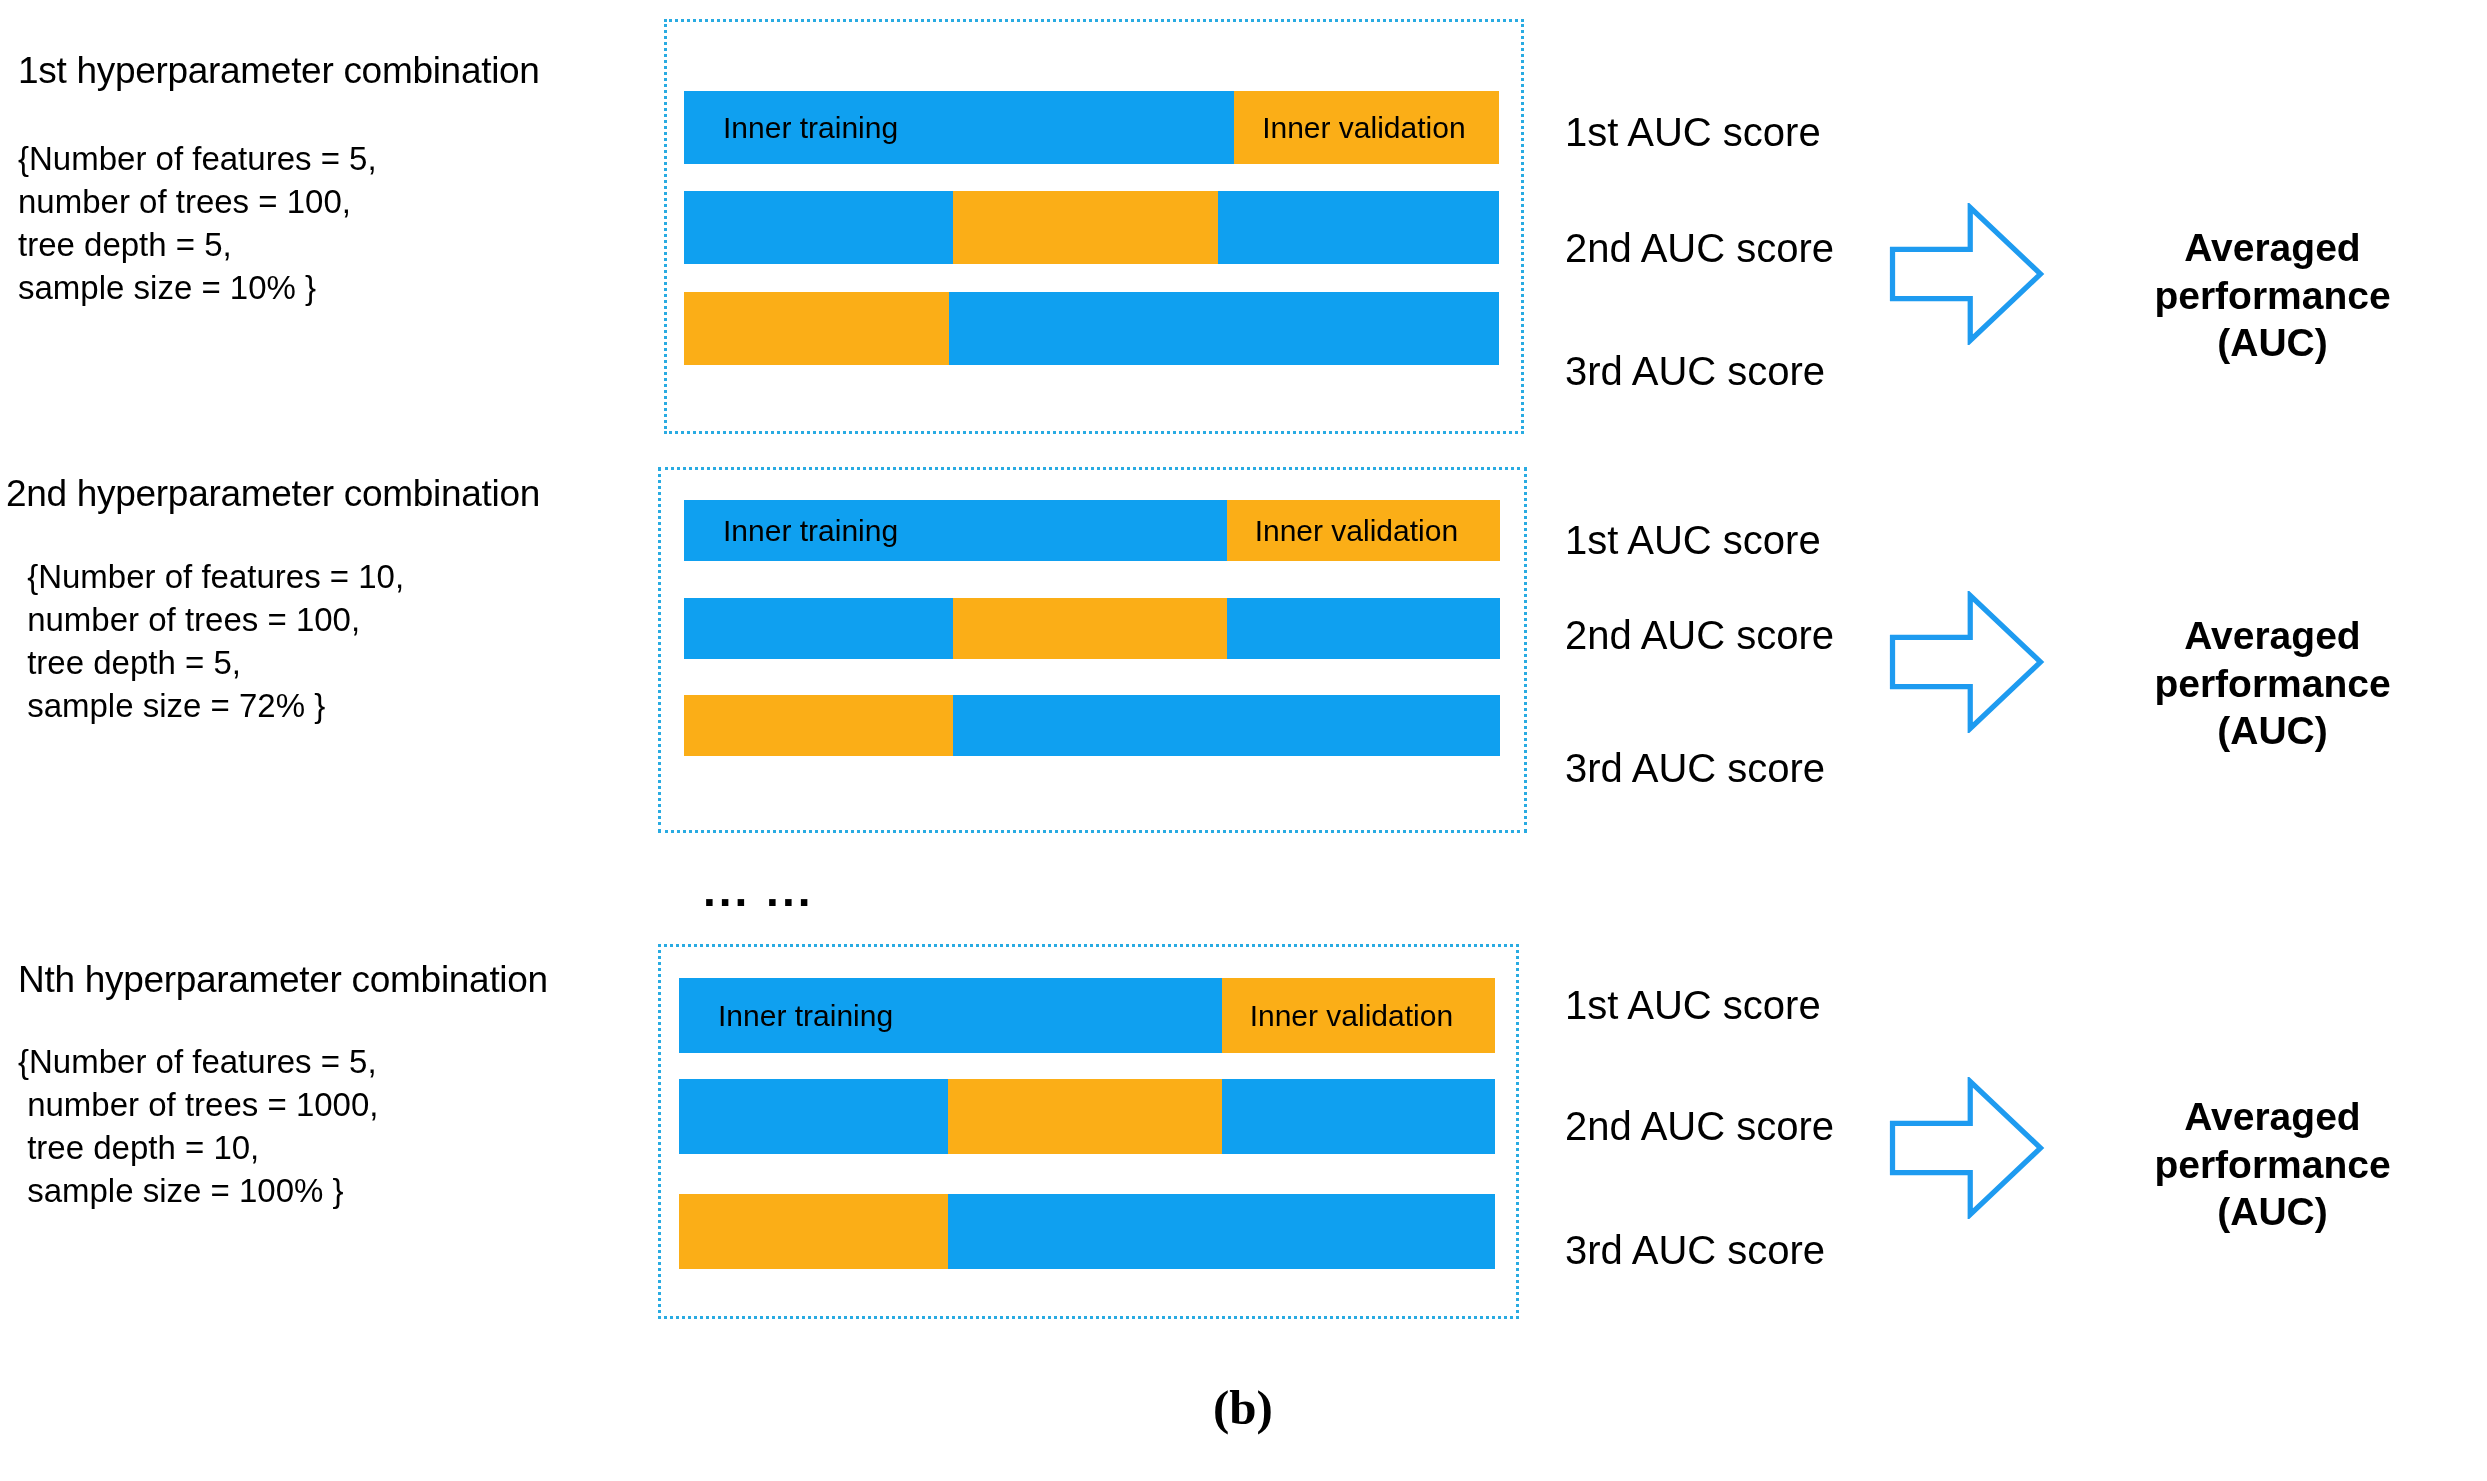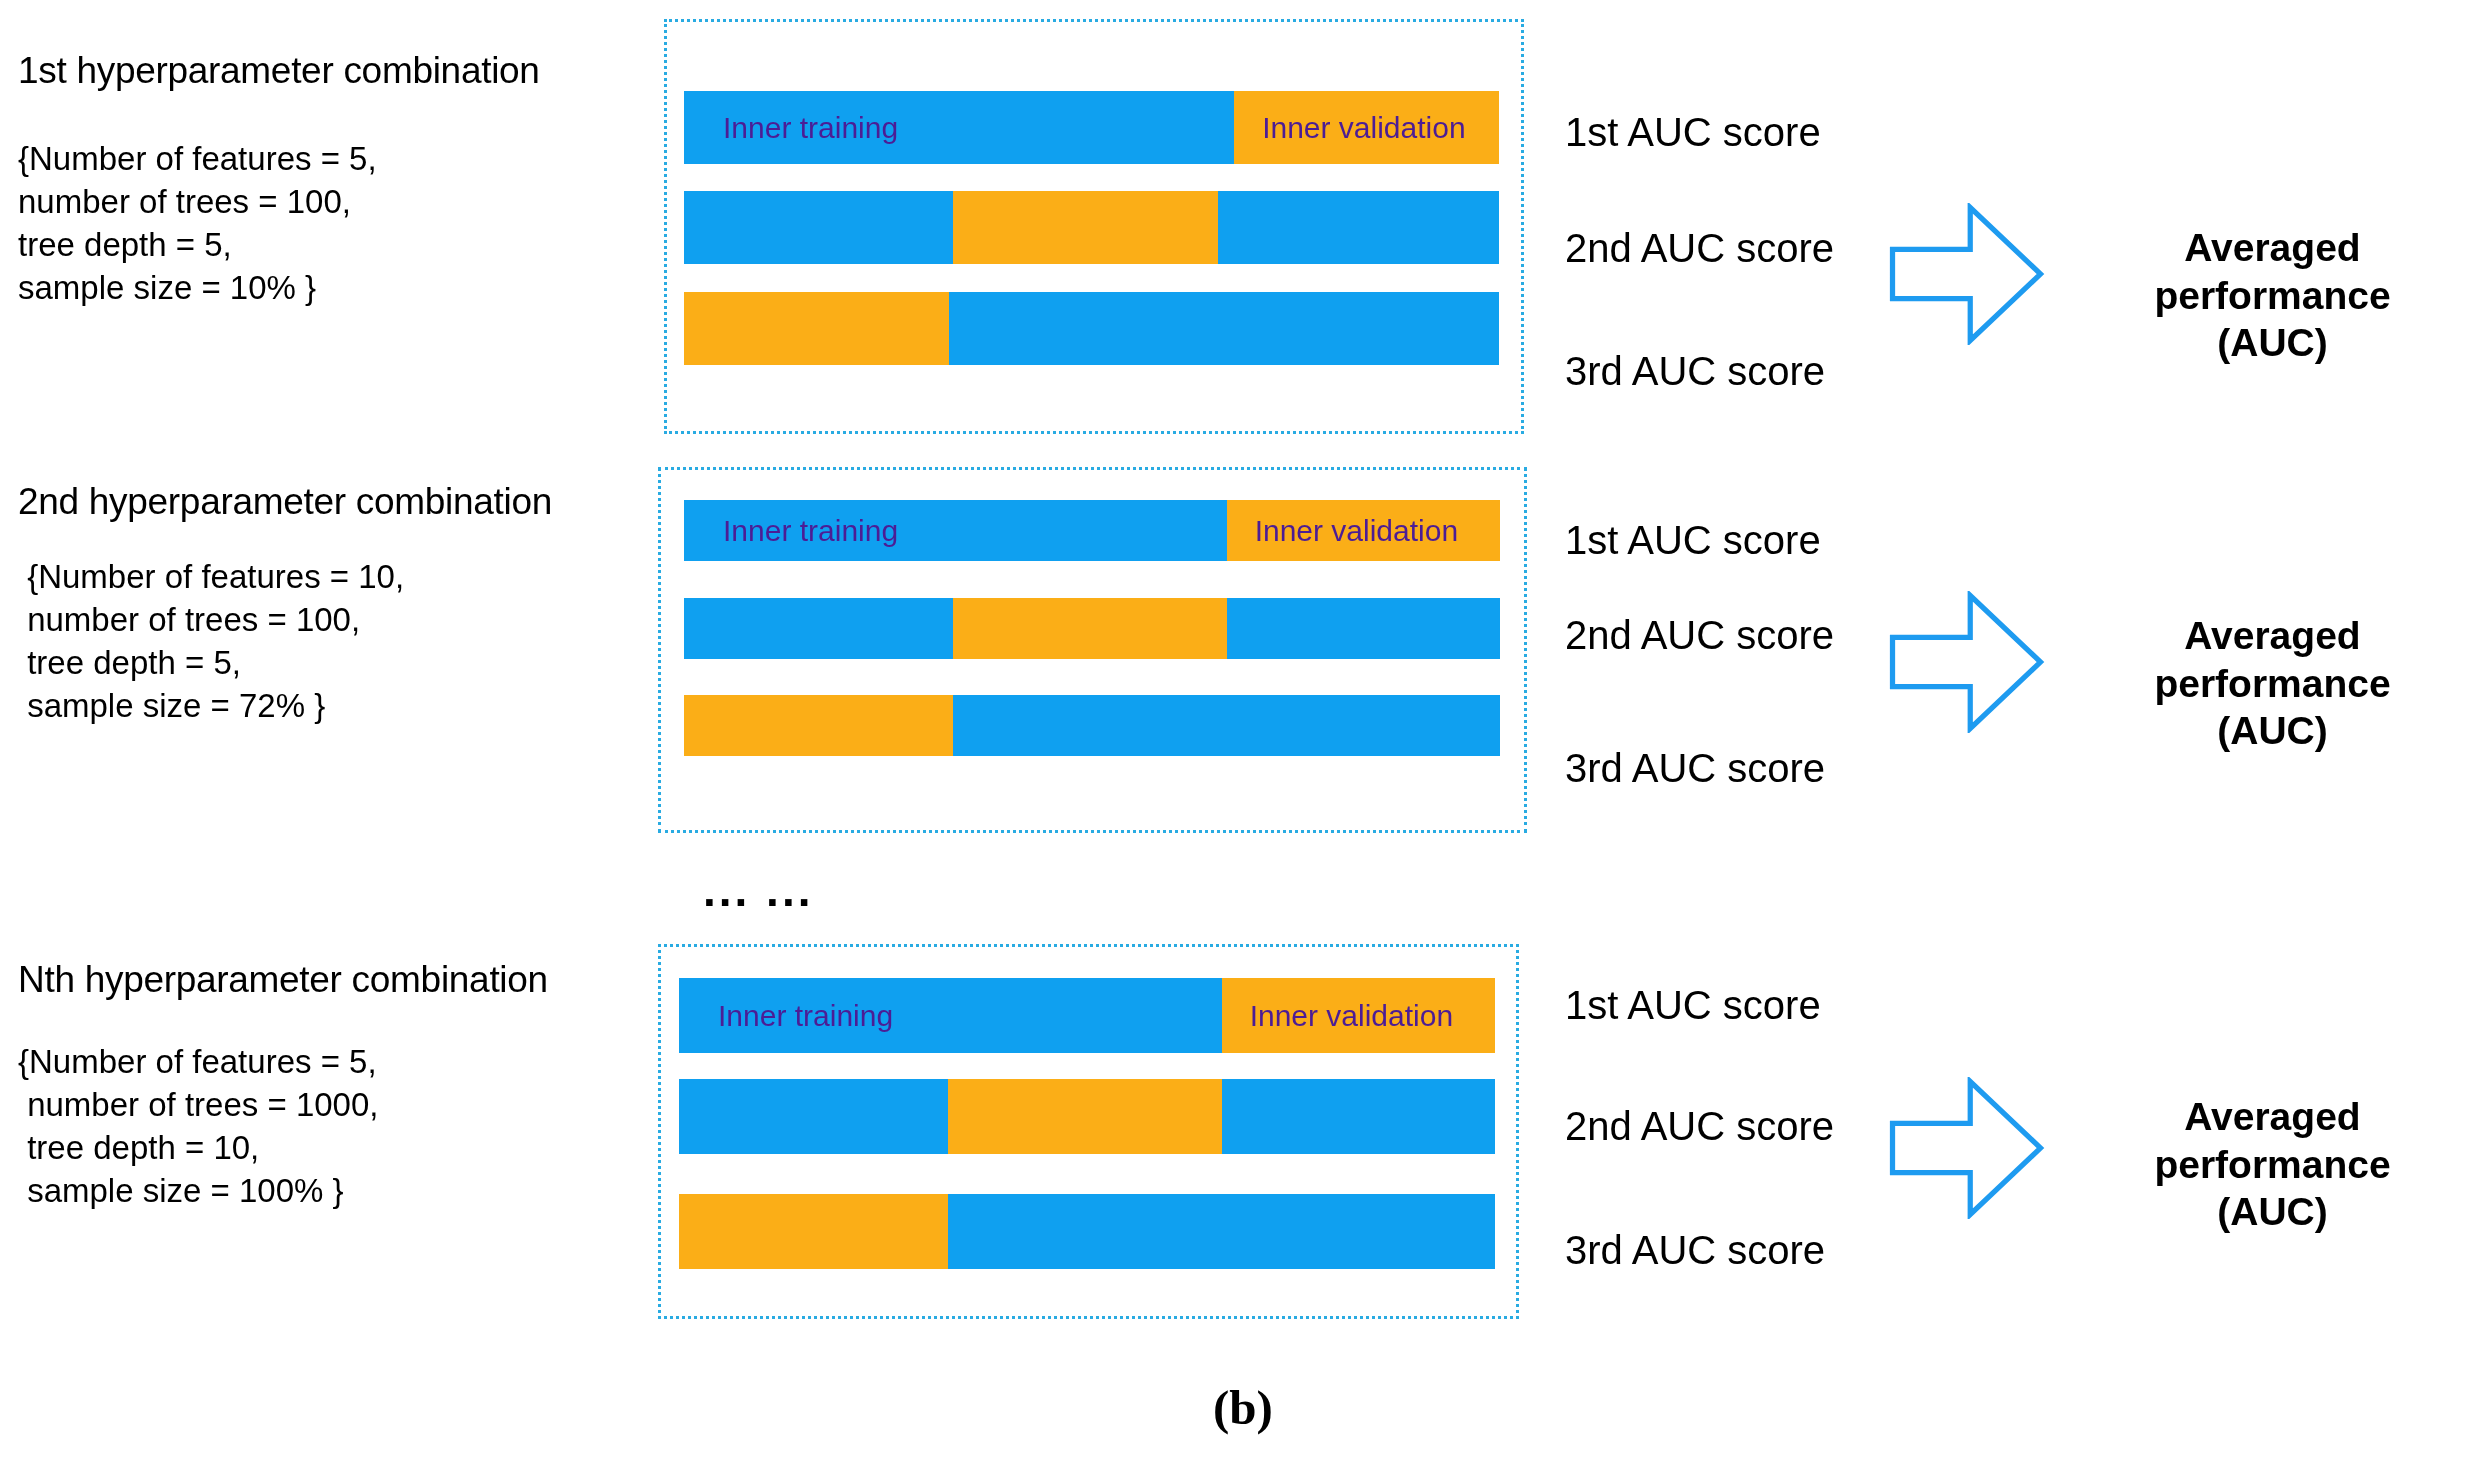--- a/index.html
+++ b/index.html
@@ -49,21 +49,21 @@
   .seg {
     height: 100%;
     display: flex;
     align-items: center;
     box-sizing: border-box;
   }
   .seg.train { background: #0FA0F0; }
   .seg.valid { background: #FBAE17; }
   .seg-label {
     font-size: 30px;
-    color: #4c1d95;
+    color: #000000;
     white-space: nowrap;
     padding-left: 39px;
   }
   .seg.valid .seg-label { padding-left: 28px; }
 
   
   .auc-label {
     font-size: 40px;
     white-space: nowrap;
     line-height: 1;
@@ -133,21 +133,21 @@
 <div class="abs auc-label" style="left:1565px; top:351px;">3rd AUC score</div>
 
 <div class="abs" style="left:1888px; top:203px; width:157px; height:142px;">
   <svg class="arrow-svg" width="157" height="142" viewBox="0 0 210 190">
     <polygon points="6,62 110,62 110,6 204,95 110,184 110,128 6,128" fill="#ffffff" stroke="#1E9BF0" stroke-width="7" stroke-linejoin="miter"></polygon>
   </svg>
 </div>
 <div class="abs avg-text" style="left:2063px; top:224px; width:419px;">Averaged performance
 (AUC)</div>
 
-<div class="abs combo-title" style="left:18px; top:475px;margin-top:8px;">2nd hyperparameter combination</div>
+<div class="abs combo-title" style="left:6px; top:475px;">2nd hyperparameter combination</div>
 <div class="abs combo-params" style="left:18px; top:556px;"> {Number of features = 10,
  number of trees = 100,
  tree depth = 5,
  sample size = 72% }</div>
 
 <div class="abs group-box" style="left:658px; top:467px; width:869px; height:366px;"></div>
 
 <div class="fold-row" style="left:684px; top:500px; width:816px; height:61px;">
   <div class="seg train" style="width:66.5%;">
     <span class="seg-label">Inner training</span>

